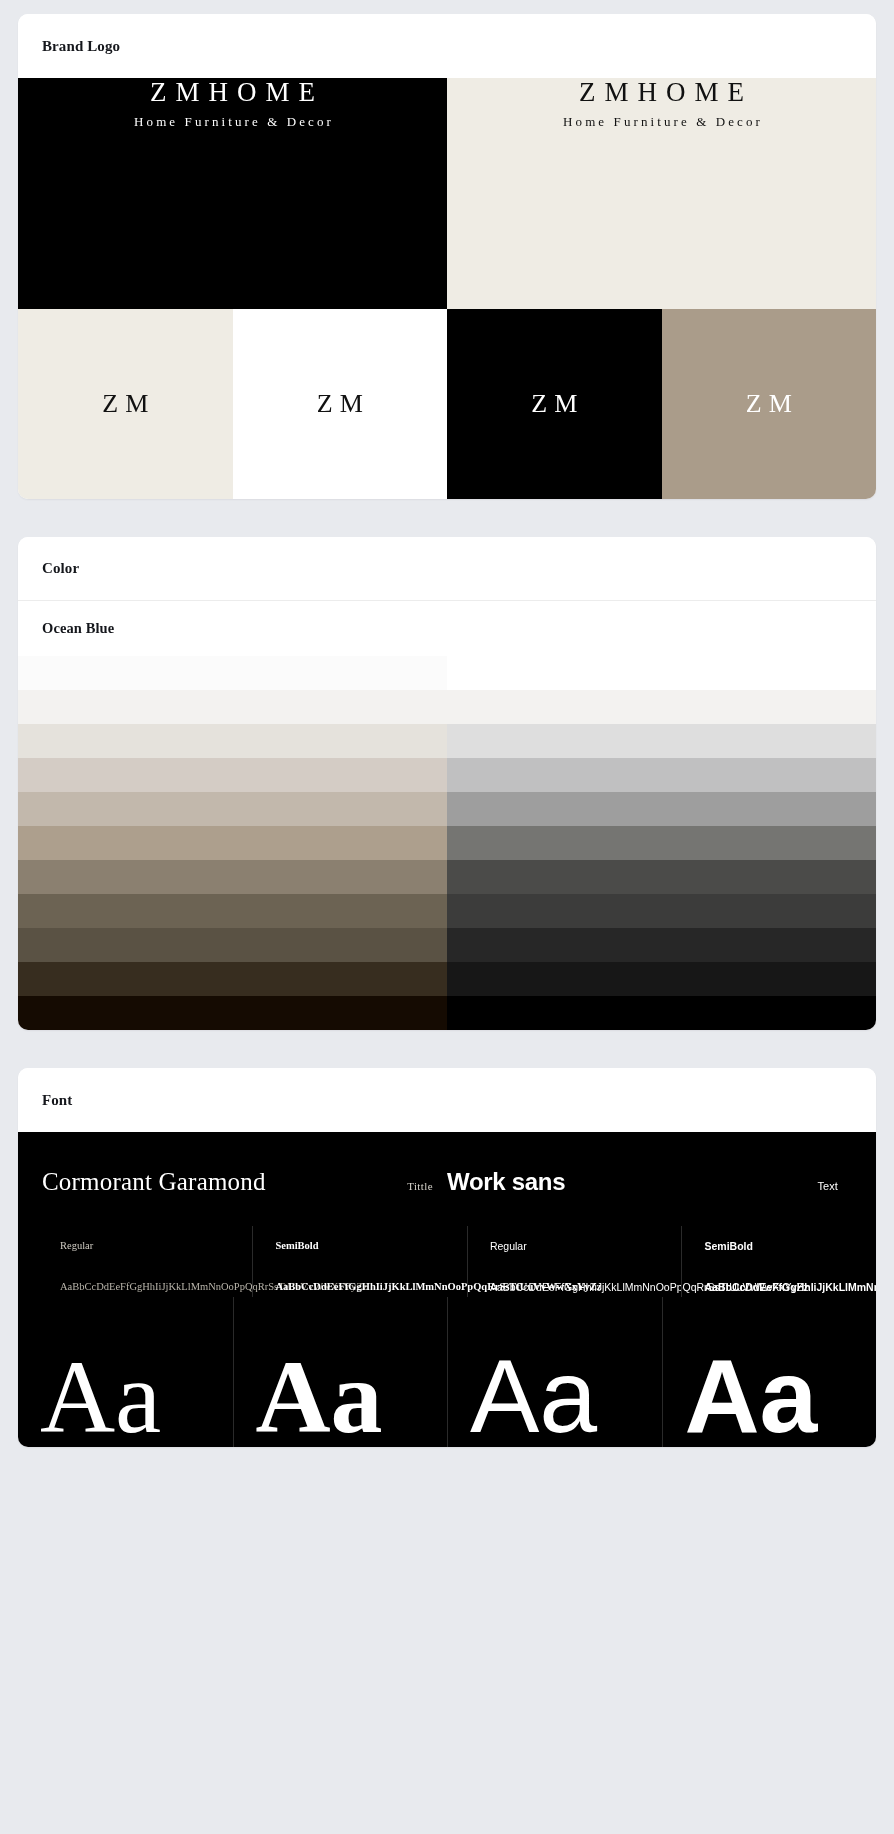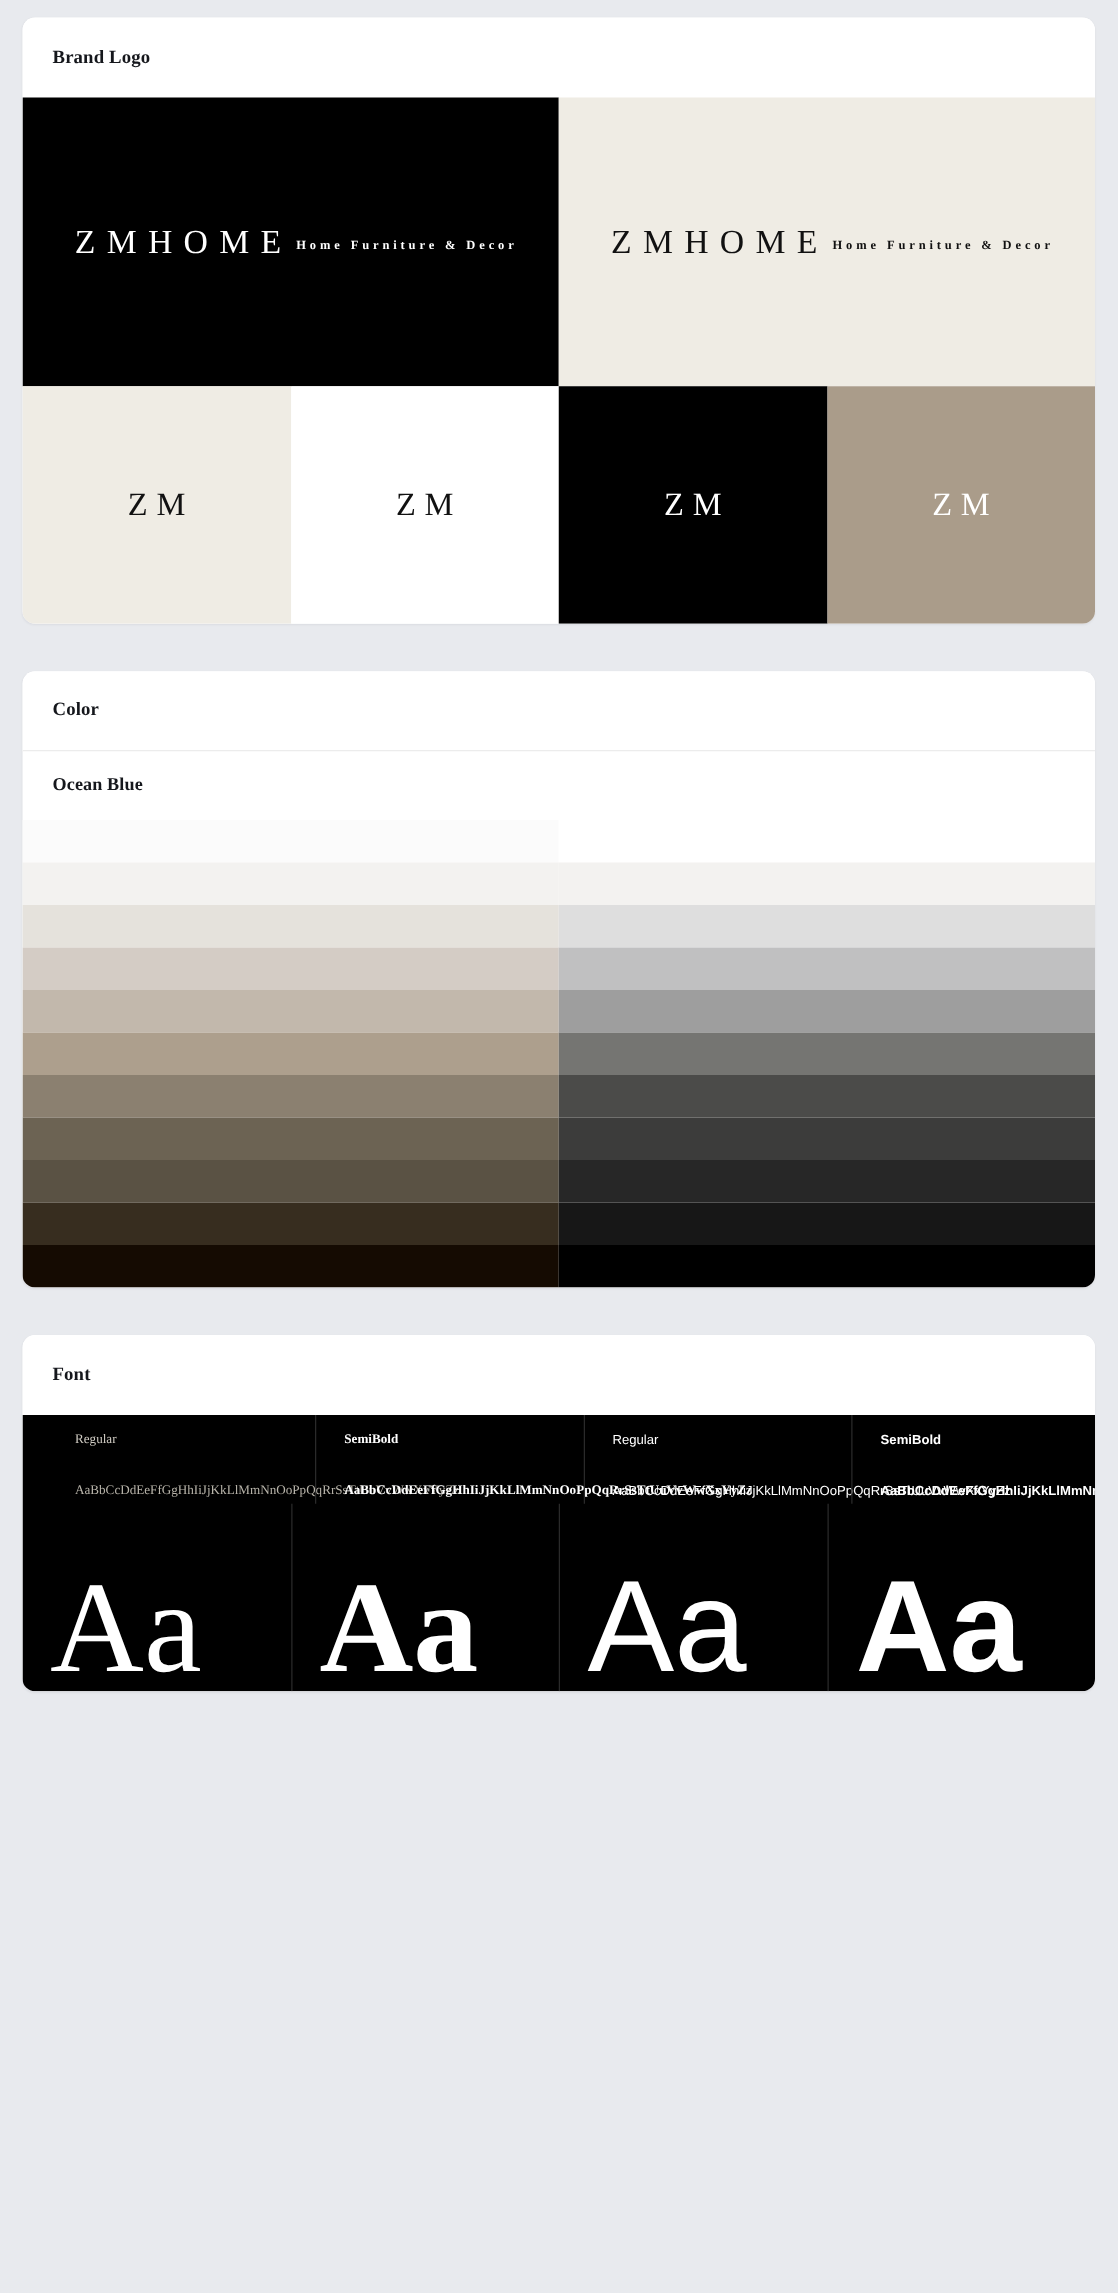--- a/index.html
+++ b/index.html
@@ -47,42 +47,42 @@
 
   
   .logo-row {
     display: flex;
     width: 100%;
     height: 231px;
   }
   .logo-cell {
     flex: 1 1 50%;
     display: flex;
-    flex-direction: row;
+    flex-direction: column;
     align-items: center;
-    justify-content: center;
+    justify-content: flex-start;
   }
   .logo-cell.dark { background: #000000; }
   .logo-cell.light { background: #efece4; }
 
   .wordmark {
     font-family: "Liberation Serif", "DejaVu Serif", serif;
     font-size: 27px;
     letter-spacing: 9px;
     text-indent: 9px;
     font-weight: 400;
     line-height: 1.1;
   }
   .tagline {
     font-family: "Liberation Serif", "DejaVu Serif", serif;
-    font-size: 10px;
+    font-size: 13px;
     letter-spacing: 3.1px;
     text-indent: 3.1px;
     margin-top: 6px;
-    font-weight: 700;
+    font-weight: 400;
   }
   .dark .wordmark, .dark .tagline { color: #ffffff; }
   .light .wordmark, .light .tagline { color: #111111; }
 
   .mark-row {
     display: flex;
     width: 100%;
     height: 190px;
   }
   .mark-cell {
@@ -302,20 +302,30 @@
         </div>
       </div>
   </section>
 
   <section class="card">
     <div class="card-header">
       <span class="card-title">Font</span>
     </div>
 
     <div class="font-body">
+      <div class="typeface-row">
+        <div class="typeface-block">
+          <span class="tf-name-serif">Cormorant Garamond</span>
+          <span class="tf-role-serif">Tittle</span>
+        </div>
+        <div class="typeface-block">
+          <span class="tf-name-sans">Work sans</span>
+          <span class="tf-role-sans">Text</span>
+        </div>
+      </div>
 
       <div class="weights-row">
         <div class="weight-col">
           <span class="weight-label serif-reg">Regular</span>
           <span class="alphabet serif-reg">AaBbCcDdEeFfGgHhIiJjKkLlMmNnOoPpQqRrSsTtUuVvWwXxYyZz</span>
         </div>
         <div class="weight-col">
           <span class="weight-label serif-semi">SemiBold</span>
           <span class="alphabet serif-semi">AaBbCcDdEeFfGgHhIiJjKkLlMmNnOoPpQqRrSsTtUuVvWwXxYyZz</span>
         </div>

